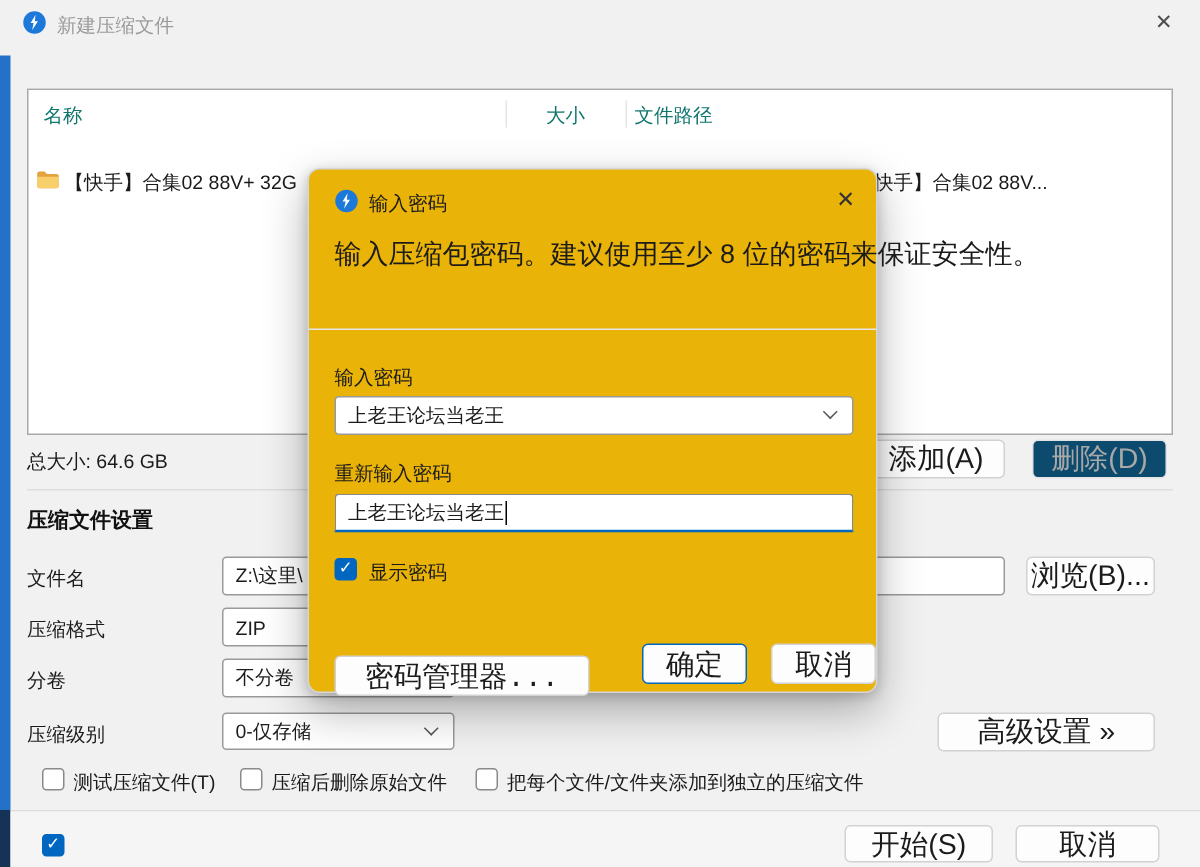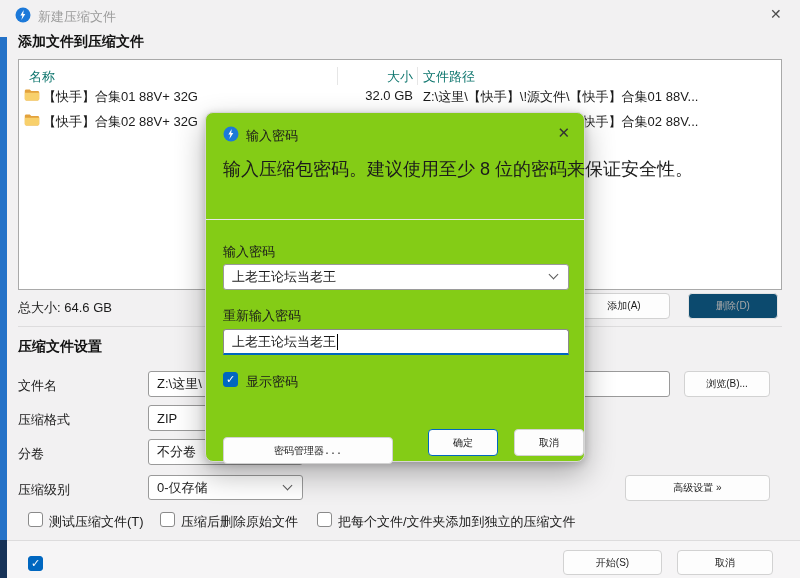--- a/index.html
+++ b/index.html
@@ -7,21 +7,21 @@
   body { font-family:"Liberation Sans","DejaVu Sans",sans-serif; }
   .screen { position:relative; width:800px; height:578px; background:#f2f1f2;
             overflow:hidden; font-size:13px; color:#1b1b1b; }
   .abs { position:absolute; white-space:nowrap; }
   .bold { font-weight:700; font-size:14px; color:#111; }
   .muted { color:#9b9b9b; }
 
   
   .btn { position:absolute; display:flex; align-items:center; justify-content:center;
          background:#fdfdfd; border:1px solid #d2d2d2; border-radius:4px;
-         font-size:10px; color:#1b1b1b; white-space:nowrap; }
+         font-size:19px; color:#1b1b1b; white-space:nowrap; }
   .btn.disabled { background:#0c4a6e; color:#a8a8a8; border-color:#e3e3e3; }
   .btn.accent { border:1px solid #0067c0; }
 
   
   .field { position:absolute; background:#fff; border:1px solid #9a9a9a; border-radius:3px;
            display:flex; align-items:center; padding:0 8px; font-size:13px; overflow:hidden;
            white-space:nowrap; }
   .field.focused { border-color:#8a8a8a; border-bottom:2px solid #0067c0; border-radius:3px 3px 0 0; }
   .chev { position:absolute; right:11px; top:50%; width:7px; height:7px; margin-top:-6px;
           border-right:1.5px solid #5a5a5a; border-bottom:1.5px solid #5a5a5a;
@@ -35,29 +35,29 @@
               justify-content:center; font-size:11px; line-height:1; }
   .checkbox.checked { background:#0067c0; border-color:#0067c0; color:#fff; }
 
   
   .listbox { position:absolute; left:18px; top:59px; width:764px; height:231px;
              background:#fff; border:1px solid #a9a9a9; }
   .lhead { position:absolute; left:0; top:4px; right:0; height:24px; color:#0f766e;text-decoration:underline; }
   .hsep { position:absolute; top:3px; width:1px; height:18px; background:#e6e6e6; }
   .lrow { position:absolute; left:0; right:0; height:25px; }
   .c-name { position:absolute; left:24px; top:4px; }
-  .c-size { position:absolute; left:322px; width:72px; top:4px; text-align:right; }
+  .c-size { position:absolute; left:322px; width:72px; top:4px; text-align:center; }
   .c-path { position:absolute; left:404px; top:4px; }
   .fold { position:absolute; left:5px; top:4px; }
 
   .divider { position:absolute; height:1px; background:#dddcdd; }
 
   
   .dialog { position:absolute; left:205px; top:112px; width:380px; height:350px;
-            background:#84cc16; border:1px solid #d6d6d6; border-radius:8px;
+            background:#eab308; border:1px solid #d6d6d6; border-radius:8px;
             box-shadow:0 12px 30px rgba(0,0,0,.30), 0 2px 8px rgba(0,0,0,.18);
             z-index:5; }
   .dlg-divider { position:absolute; left:0; top:106px; width:100%; height:1px; background:#e7e7e7; }
 
   .strip-blue { position:absolute; left:0; top:37px; width:7px; height:503px; }
   .strip-dark { position:absolute; left:0; top:540px; width:7px; height:38px; }
   .bottombar { position:absolute; left:7px; top:541px; right:0; height:37px; background:#f6f5f6; }
   .x-glyph { font-size:14px; color:#4d4d4d; }
 </style>
 </head>
@@ -70,42 +70,30 @@
 
   <div class="abs" style="left:15px; top:7px;">
     <svg width="16" height="16" viewBox="0 0 16 16">
       <circle cx="8" cy="8" r="7.5" fill="#1c79d9"></circle>
       <path d="M8.7 2.9 5.4 8.4h2l-1 4.7 3.9-6H8.2z" fill="#fff"></path>
     </svg>
   </div>
   <div class="abs muted" style="left:38px; top:8px;">新建压缩文件</div>
   <div class="abs x-glyph" style="left:770px; top:6px;">✕</div>
 
-  <div class="abs bold" style="left:18px; top:33px;">添加文件到压缩文件</div>
 
   <div class="listbox">
     <div class="lhead">
       <span class="abs" style="left:10px; top:4px;">名称</span>
       <span class="c-size">大小</span>
       <span class="c-path">文件路径</span>
       <span class="hsep" style="left:318px;"></span>
       <span class="hsep" style="left:398px;"></span>
     </div>
 
-    <div class="lrow" style="top:24px;">
-      <span class="fold">
-        <svg width="16" height="14" viewBox="0 0 20 16">
-          <path d="M1 2.8C1 1.8 1.8 1 2.8 1h4.4l1.9 2h8.1c1 0 1.8.8 1.8 1.8V13c0 1-.8 1.8-1.8 1.8H2.8c-1 0-1.8-.8-1.8-1.8z" fill="#e3a23c"></path>
-          <path d="M1 5.2h18V13c0 1-.8 1.8-1.8 1.8H2.8c-1 0-1.8-.8-1.8-1.8z" fill="#f8d06b"></path>
-        </svg>
-      </span>
-      <span class="c-name">【快手】合集01 88V+ 32G</span>
-      <span class="c-size">32.0 GB</span>
-      <span class="c-path">Z:\这里\【快手】\!源文件\【快手】合集01 88V...</span>
-    </div>
 
     <div class="lrow" style="top:49px;padding-left:40px;">
       <span class="fold">
         <svg width="16" height="14" viewBox="0 0 20 16">
           <path d="M1 2.8C1 1.8 1.8 1 2.8 1h4.4l1.9 2h8.1c1 0 1.8.8 1.8 1.8V13c0 1-.8 1.8-1.8 1.8H2.8c-1 0-1.8-.8-1.8-1.8z" fill="#e3a23c"></path>
           <path d="M1 5.2h18V13c0 1-.8 1.8-1.8 1.8H2.8c-1 0-1.8-.8-1.8-1.8z" fill="#f8d06b"></path>
         </svg>
       </span>
       <span class="c-name">【快手】合集02 88V+ 32G</span>
       <span class="c-size">32.6 GB</span>

